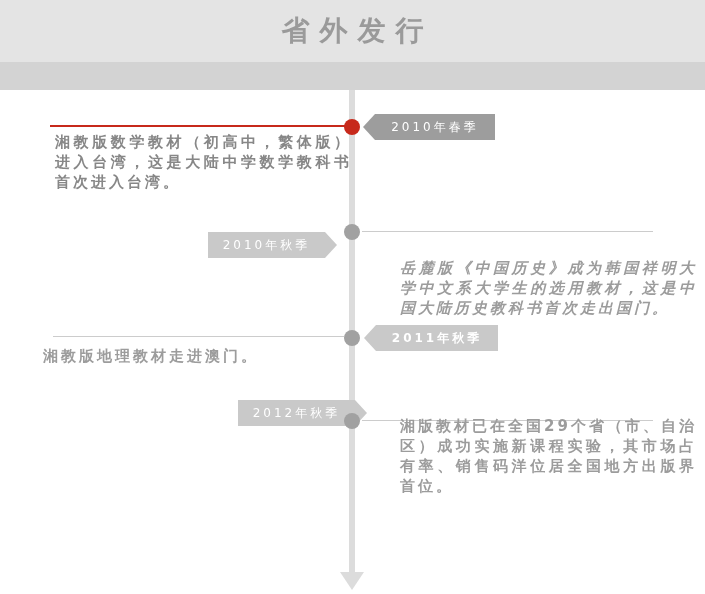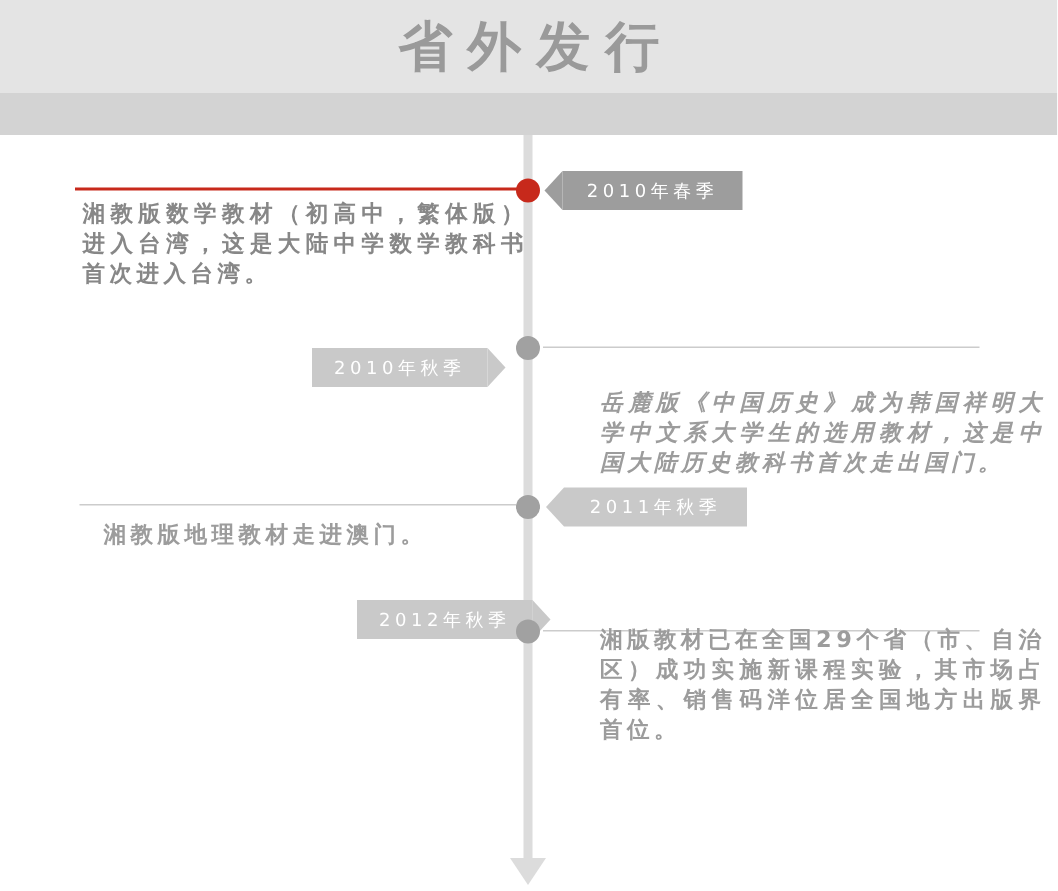--- a/index.html
+++ b/index.html
@@ -15,21 +15,21 @@
   
   .page-header {
     height: 62px;
     background: #e4e4e4;
     display: flex;
     align-items: center;
     justify-content: center;
   }
   .page-title {
     margin: 0;
-    font-size: 36px;
+    font-size: 28px;
     font-weight: bold;
     color: #9a9a9a;
     letter-spacing: 10px;
     text-indent: 10px;
   }
   .header-band {
     height: 28px;
     background: #d3d3d3;
   }
 
@@ -124,22 +124,22 @@
 
   .i2-tag  { left: 208px; top: 232px; }
   .i2-tag .tag-body { width: 117px; }
   .i2-dot  { left: 344px; top: 224px; }
   .i2-line { left: 362px; top: 231px; width: 291px; }
   .i2-desc { left: 400px; top: 258px; width: 297px; font-style: italic; }
 
   .i3-line { left: 53px;  top: 336px; width: 291px; }
   .i3-dot  { left: 344px; top: 330px; }
   .i3-tag  { left: 364px; top: 325px; }
-  .i3-tag .tag-body { width: 122px; }
-  .i3-desc { left: 69px;  top: 346px; width: 300px; }
+  .i3-tag .tag-body { width: 122px; font-weight: bold; }
+  .i3-desc { left: 43px;  top: 346px; width: 300px; }
 
   .i4-tag  { left: 208px; top: 400px; margin-left: 30px; }
   .i4-tag .tag-body { width: 117px; }
   .i4-dot  { left: 344px; top: 413px; }
   .i4-line { left: 362px; top: 420px; width: 291px; }
   .i4-desc { left: 400px; top: 416px; width: 297px; }
 </style>
 </head>
 <body>
 

